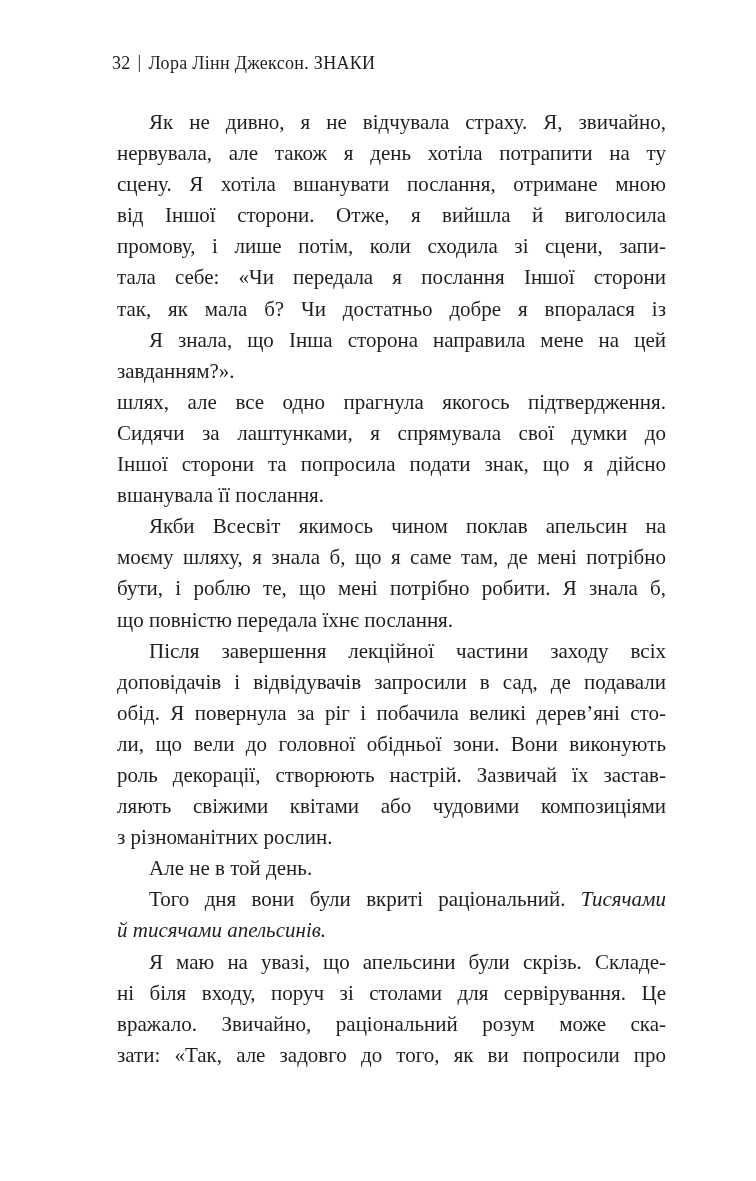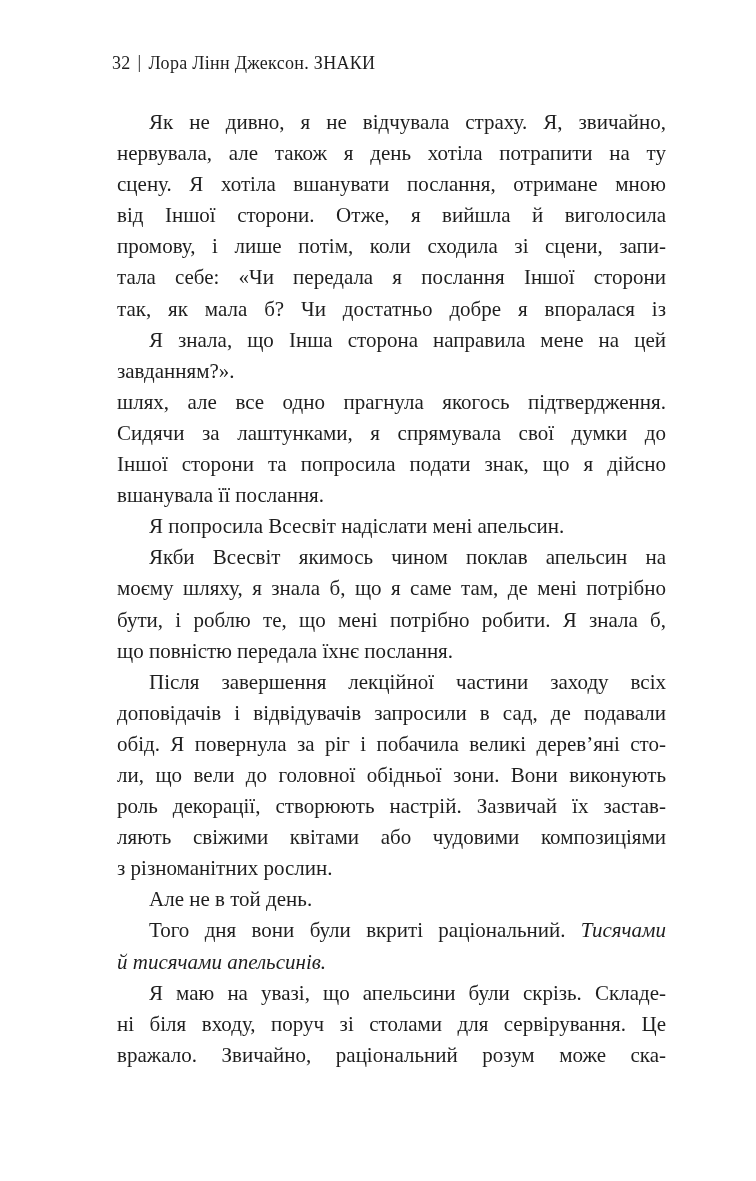--- a/index.html
+++ b/index.html
@@ -74,33 +74,33 @@
       <div class="line just"><span>від Іншої сторони. Отже, я вийшла й виголосила</span></div>
       <div class="line just"><span>промову, і лише потім, коли сходила зі сцени, запи-</span></div>
       <div class="line just"><span>тала себе: «Чи передала я послання Іншої сторони</span></div>
       <div class="line just"><span>так, як мала б? Чи достатньо добре я впоралася із</span></div>
       <div class="line indent just"><span>Я знала, що Інша сторона направила мене на цей</span></div>
       <div class="line"><span>завданням?».</span></div>
       <div class="line just"><span>шлях, але все одно прагнула якогось підтвердження.</span></div>
       <div class="line just"><span>Сидячи за лаштунками, я спрямувала свої думки до</span></div>
       <div class="line just"><span>Іншої сторони та попросила подати знак, що я дійсно</span></div>
       <div class="line"><span>вшанувала її послання.</span></div>
-      <div class="line indent"><span>Я попросила Всесвіт надіслати мені апельсин.</span></div>
       <div class="line indent just"><span>Якби Всесвіт якимось чином поклав апельсин на</span></div>
       <div class="line just"><span>моєму шляху, я знала б, що я саме там, де мені потрібно</span></div>
       <div class="line just"><span>бути, і роблю те, що мені потрібно робити. Я знала б,</span></div>
       <div class="line"><span>що повністю передала їхнє послання.</span></div>
       <div class="line indent just"><span>Після завершення лекційної частини заходу всіх</span></div>
       <div class="line just"><span>доповідачів і відвідувачів запросили в сад, де подавали</span></div>
       <div class="line just"><span>обід. Я повернула за ріг і побачила великі дерев’яні сто-</span></div>
       <div class="line just"><span>ли, що вели до головної обідньої зони. Вони виконують</span></div>
       <div class="line just"><span>роль декорації, створюють настрій. Зазвичай їх застав-</span></div>
       <div class="line just"><span>ляють свіжими квітами або чудовими композиціями</span></div>
       <div class="line"><span>з різноманітних рослин.</span></div>
       <div class="line indent"><span>Але не в той день.</span></div>
       <div class="line indent just"><span>Того дня вони були вкриті раціональний. </span><span class="it">Тисячами</span></div>
       <div class="line"><span class="it">й тисячами апельсинів.</span></div>
       <div class="line indent just"><span>Я маю на увазі, що апельсини були скрізь. Складе-</span></div>
       <div class="line just"><span>ні біля входу, поруч зі столами для сервірування. Це</span></div>
       <div class="line just"><span>вражало. Звичайно, раціональний розум може ска-</span></div>
+      <div class="line just"><span>зати: «Так, але задовго до того, як ви попросили про</span></div>
     </main>
 
 </div>
 
 </body></html>

